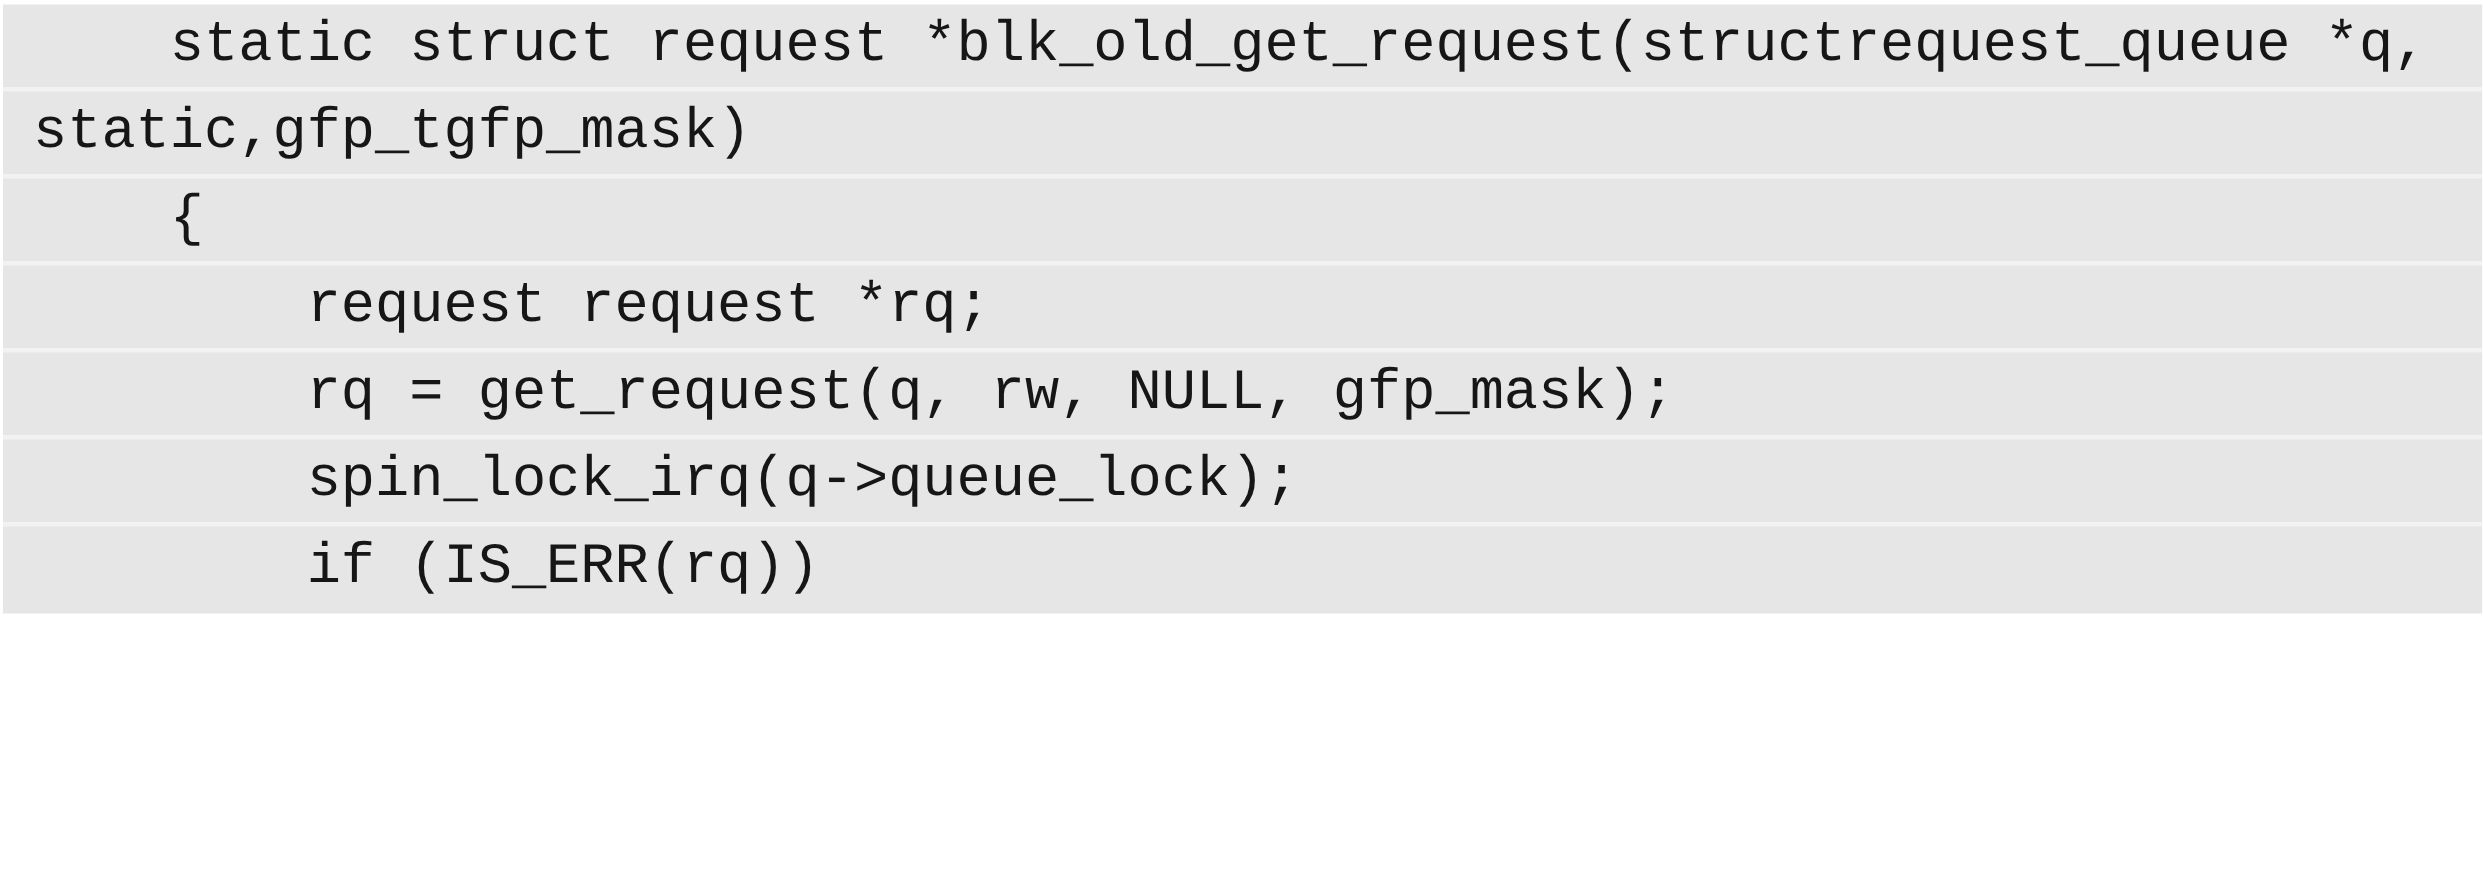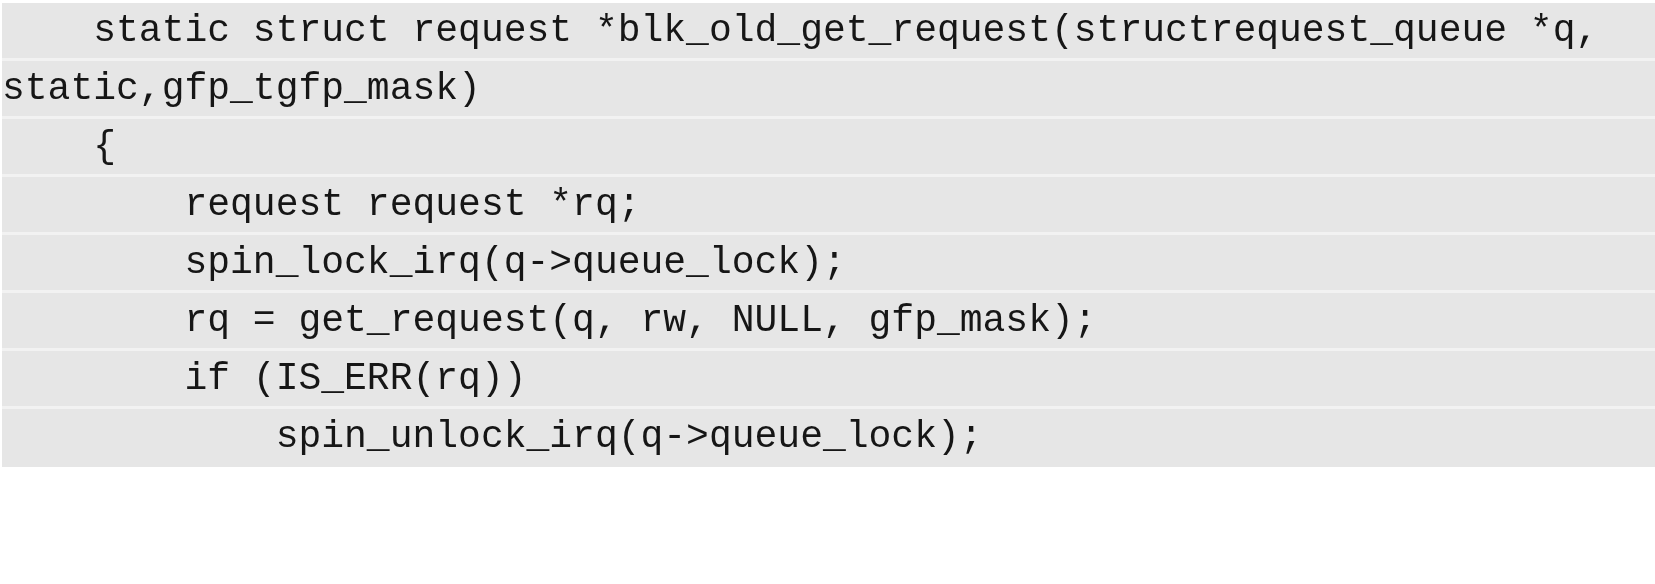--- a/index.html
+++ b/index.html
@@ -20,35 +20,34 @@
   .code-line {
     height: 55px;
     border-bottom: 3px solid #f2f2f2;
     background: #e6e6e6;
     font-family: "Liberation Mono", "DejaVu Sans Mono", monospace;
     font-size: 38px;
     line-height: 55px;
     color: #161616;
     white-space: pre;
     overflow: hidden;
-    padding-left: 0;
+    padding-left: 20px;
   }
   .code-line:last-child {
     border-bottom: none;
     height: 58px;
     line-height: 55px;
   }
 </style>
 </head>
 <body>
 
 <div class="page">
   <div class="code-block">
     <div class="code-line">    static struct request *blk_old_get_request(structrequest_queue *q,</div>
     <div class="code-line">static,gfp_tgfp_mask)</div>
     <div class="code-line">    {</div>
     <div class="code-line">        request request *rq;</div>
+    <div class="code-line">        rq = get_request(q, rw, NULL, gfp_mask);</div>
     <div class="code-line">        spin_lock_irq(q-&gt;queue_lock);</div>
-    <div class="code-line">        rq = get_request(q, rw, NULL, gfp_mask);</div>
     <div class="code-line">        if (IS_ERR(rq))</div>
-    <div class="code-line">            spin_unlock_irq(q-&gt;queue_lock);</div>
   </div>
 </div>
 
 </body></html>

